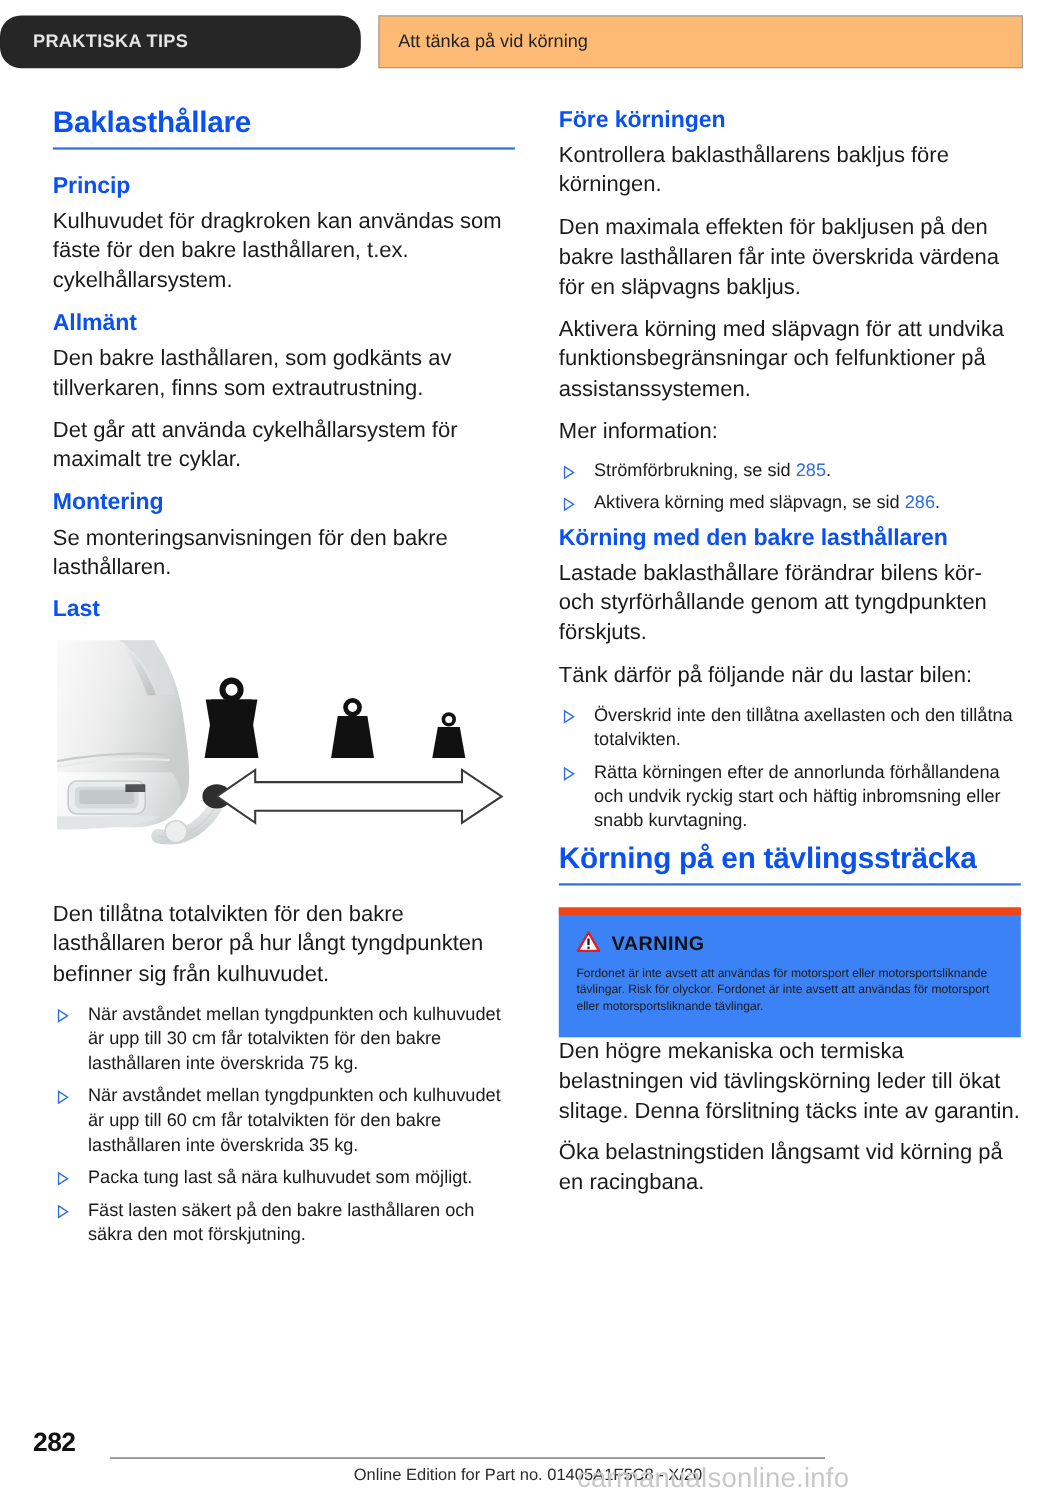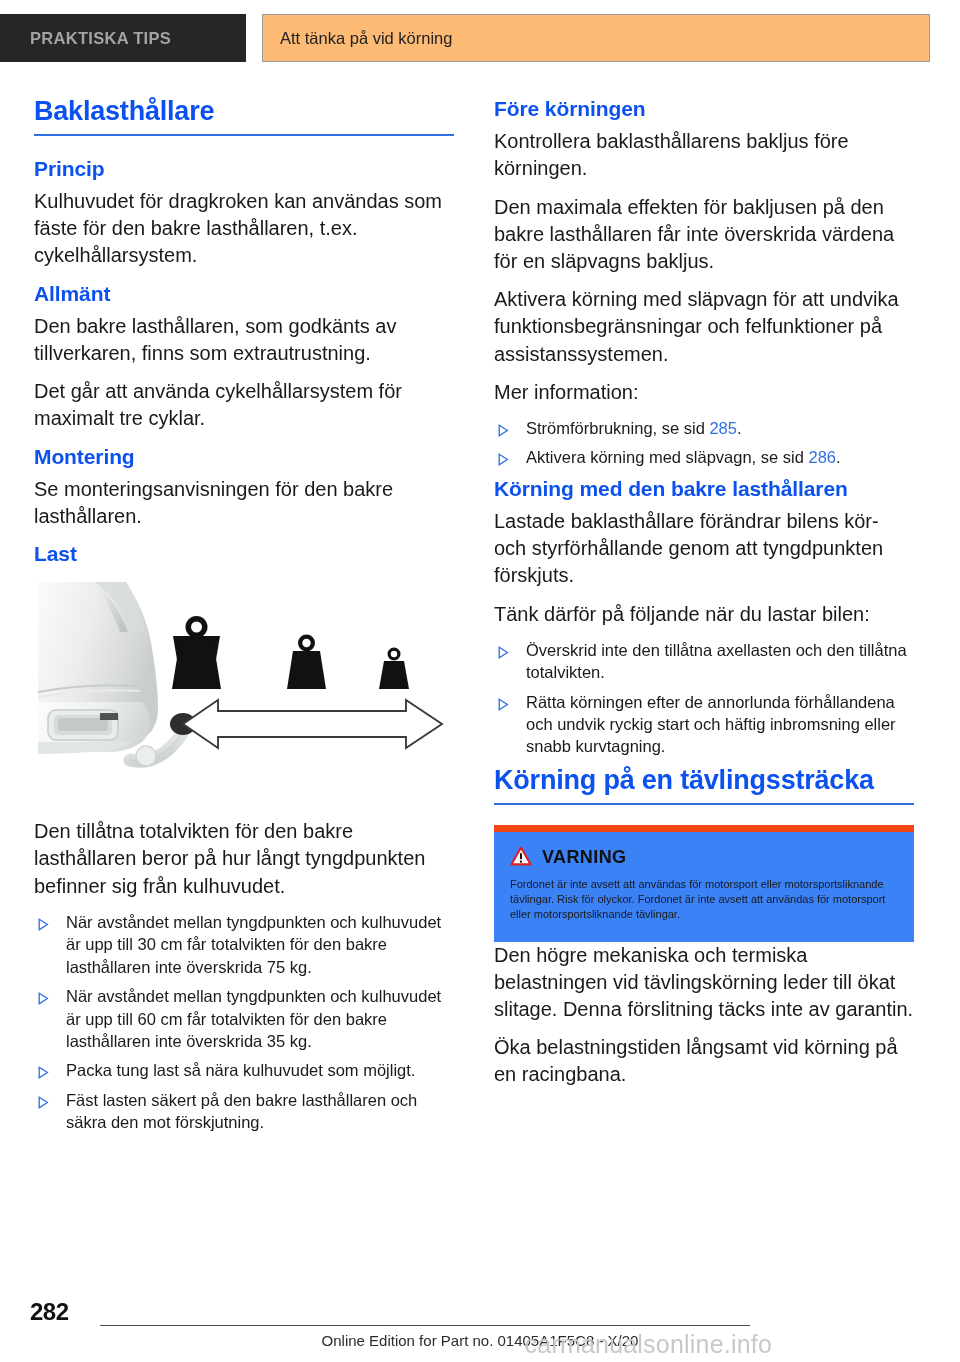--- a/index.html
+++ b/index.html
@@ -20,30 +20,31 @@
   .header {
     position: absolute;
     top: 14px;
     left: 0;
     width: 960px;
     height: 48px;
     display: flex;
     align-items: stretch;
   }
   .header-chapter {
-    width: 246px;
+    width: 328px;
     background: #262626;
-    color: #a3a3a3;
+    color: #e5e5e5;
     display: flex;
     align-items: center;
     padding-left: 30px;
     box-sizing: border-box;
     font-size: 16.5px;
     font-weight: bold;
     letter-spacing: 0.3px;
+    border-radius: 19px;
   }
   .header-section {
     flex: 1;
     margin-left: 16px;
     margin-right: 30px;
     border: 1px solid #9a9a9a;
     border-left: 1px solid #9a9a9a;
     background: #fdba74;
     display: flex;
     align-items: center;
@@ -54,21 +55,21 @@
   }
 
   
   .content {
     position: absolute;
     top: 96px;
     left: 0;
     width: 952px;
     display: flex;
     gap: 40px;
-    padding: 0 34px;
+    padding: 0 48px;
     box-sizing: border-box;
   }
   .col {
     width: 420px;
     flex: 0 0 420px;
   }
 
   
   h1.title {
     color: #0b51f0;

